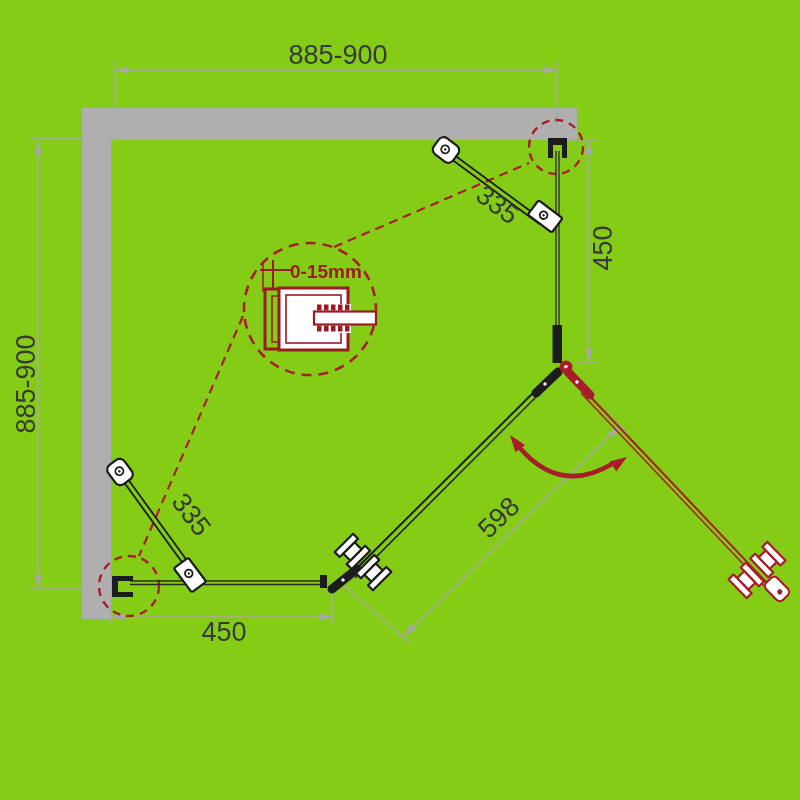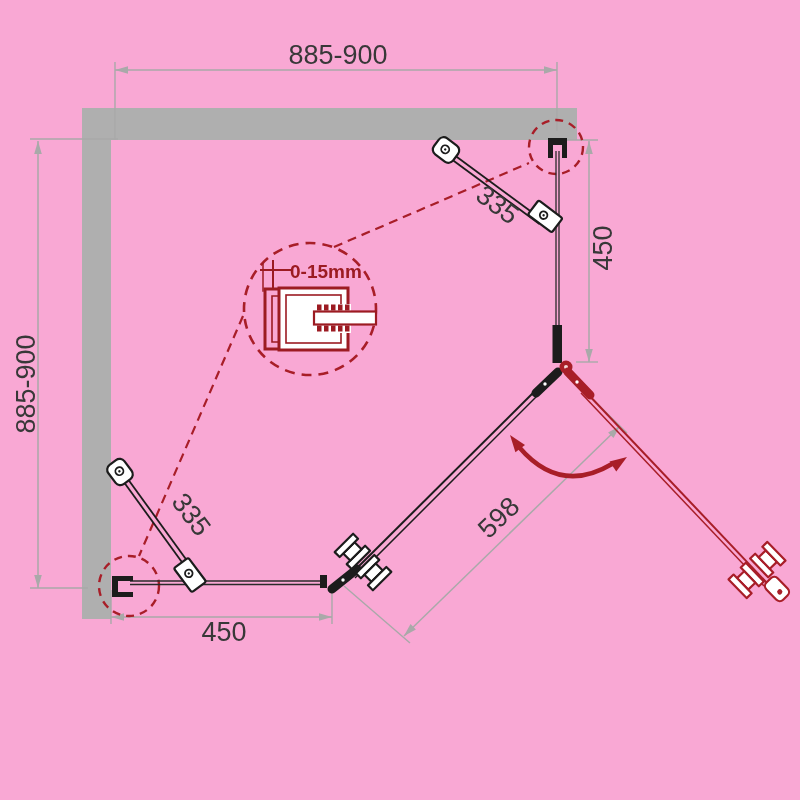--- a/index.html
+++ b/index.html
@@ -1,16 +1,16 @@
 <!DOCTYPE html>
 <html><head>
 <meta charset="utf-8">
 <style>
   html,body{margin:0;padding:0;background:#ffffff;}
-  #stage{position:relative;width:800px;height:800px;background:#f9a8d4;overflow:hidden;
+  #stage{position:relative;width:800px;height:800px;background:#84cc16;overflow:hidden;
          font-family:"Liberation Sans", sans-serif;}
   svg{display:block;}
   text.dim{font-family:"Liberation Sans", sans-serif;font-size:27px;fill:#383838;}
   text.dimred{font-family:"Liberation Sans", sans-serif;font-size:19px;font-weight:600;fill:#9c1b22;}
 </style>
 </head>
 <body>
 
 <div id="stage">
 <svg width="800" height="800" viewBox="0 0 800 800">

